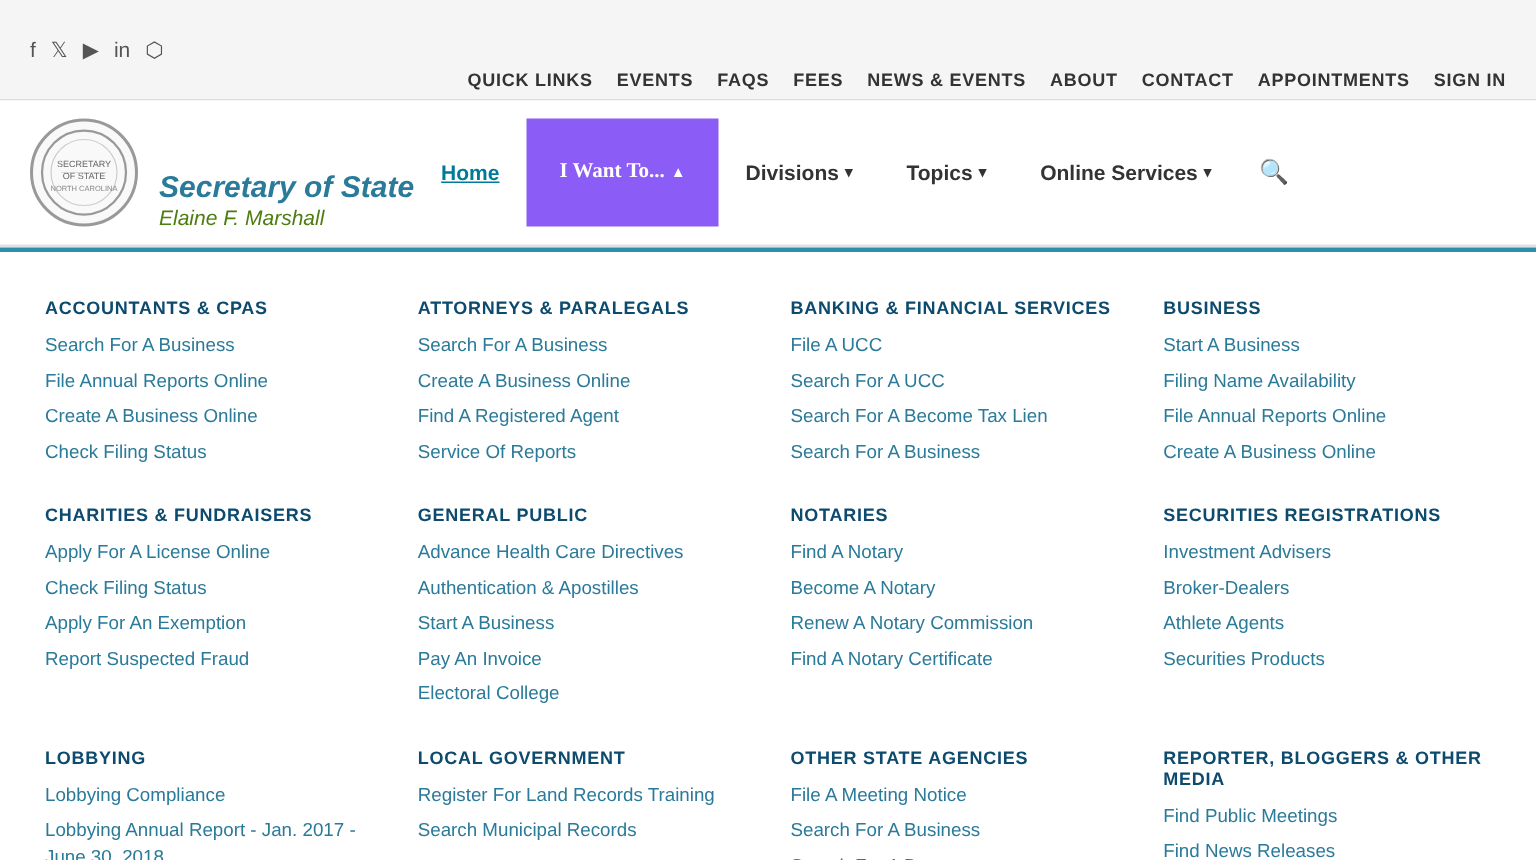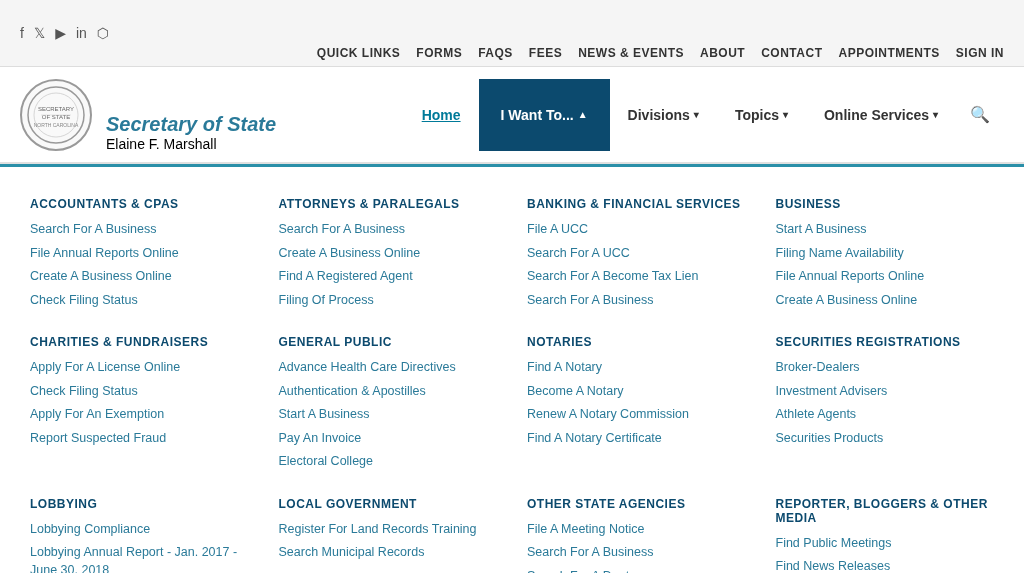--- a/index.html
+++ b/index.html
@@ -31,39 +31,40 @@
     .logo-circle {
       width: 72px; height: 72px;
       border: 2px solid #999;
       border-radius: 50%;
       display: flex; align-items: center; justify-content: center;
       overflow: hidden;
       background: #f9f9f9;
     }
     .logo-text { color: #2a7a99; margin-top: 36px; }
     .logo-text .title { font-size: 20px; font-style: italic; font-weight: bold; }
-    .logo-text .subtitle { font-size: 14px; color: #000000; }
-
-    
-    .main-nav { display: flex; align-items: center; flex: 1; justify-content: flex-end; gap: 0; }
+    .logo-text .subtitle { font-size: 14px; font-style: italic; color: #4d7c0f; }
+
+    
+    .main-nav { display: flex; align-items: center; flex: 1; justify-content: flex-start; gap: 0; }
     .nav-item {
       padding: 28px 18px;
       text-decoration: none;
       color: #333;
       font-size: 14px;
       font-weight: 600;
       cursor: pointer;
       display: flex; align-items: center; gap: 4px;
       white-space: nowrap;
     }
     .nav-item.active { color: #007a99; text-decoration: underline; }
     .nav-item.highlighted {
-      background: #0c4a6e;
+      background: #8b5cf6;
       color: #fff;
       padding: 28px 22px;
+      font-family: Liberation Serif, serif;
     }
     .search-icon-btn {
       padding: 28px 14px;
       cursor: pointer;
       color: #333;
       font-size: 16px;
     }
 
     
     .mega-menu {
@@ -101,21 +102,21 @@
 <div class="top-bar">
   <div class="social-icons">
     <a class="social-icon" href="#">f</a>
     <a class="social-icon" href="#">𝕏</a>
     <a class="social-icon" href="#">▶</a>
     <a class="social-icon" href="#">in</a>
     <a class="social-icon" href="#">⬡</a>
   </div>
   <div class="top-nav">
     <a href="#">QUICK LINKS</a>
-    <a href="#">FORMS</a>
+    <a href="#">EVENTS</a>
     <a href="#">FAQS</a>
     <a href="#">FEES</a>
     <a href="#">NEWS &amp; EVENTS</a>
     <a href="#">ABOUT</a>
     <a href="#">CONTACT</a>
     <a href="#">APPOINTMENTS</a>
     <a href="#">SIGN IN</a>
   </div>
 </div>
 
@@ -156,21 +157,21 @@
     <a class="menu-link" href="#">File Annual Reports Online</a>
     <a class="menu-link" href="#">Create A Business Online</a>
     <a class="menu-link" href="#">Check Filing Status</a>
   </div>
 
   <div class="menu-section">
     <div class="menu-section-title">ATTORNEYS &amp; PARALEGALS</div>
     <a class="menu-link" href="#">Search For A Business</a>
     <a class="menu-link" href="#">Create A Business Online</a>
     <a class="menu-link" href="#">Find A Registered Agent</a>
-    <a class="menu-link" href="#">Filing Of Process</a>
+    <a class="menu-link" href="#">Service Of Reports</a>
   </div>
 
   <div class="menu-section">
     <div class="menu-section-title">BANKING &amp; FINANCIAL SERVICES</div>
     <a class="menu-link" href="#">File A UCC</a>
     <a class="menu-link" href="#">Search For A UCC</a>
     <a class="menu-link" href="#">Search For A Become Tax Lien</a>
     <a class="menu-link" href="#">Search For A Business</a>
   </div>
 
@@ -202,22 +203,22 @@
   <div class="menu-section">
     <div class="menu-section-title">NOTARIES</div>
     <a class="menu-link" href="#">Find A Notary</a>
     <a class="menu-link" href="#">Become A Notary</a>
     <a class="menu-link" href="#">Renew A Notary Commission</a>
     <a class="menu-link" href="#">Find A Notary Certificate</a>
   </div>
 
   <div class="menu-section">
     <div class="menu-section-title">SECURITIES REGISTRATIONS</div>
+    <a class="menu-link" href="#">Investment Advisers</a>
     <a class="menu-link" href="#">Broker-Dealers</a>
-    <a class="menu-link" href="#">Investment Advisers</a>
     <a class="menu-link" href="#">Athlete Agents</a>
     <a class="menu-link" href="#">Securities Products</a>
   </div>
 
   <div class="menu-section">
     <div class="menu-section-title">LOBBYING</div>
     <a class="menu-link" href="#">Lobbying Compliance</a>
     <a class="menu-link" href="#">Lobbying Annual Report - Jan. 2017 - June 30, 2018</a>
   </div>
 

